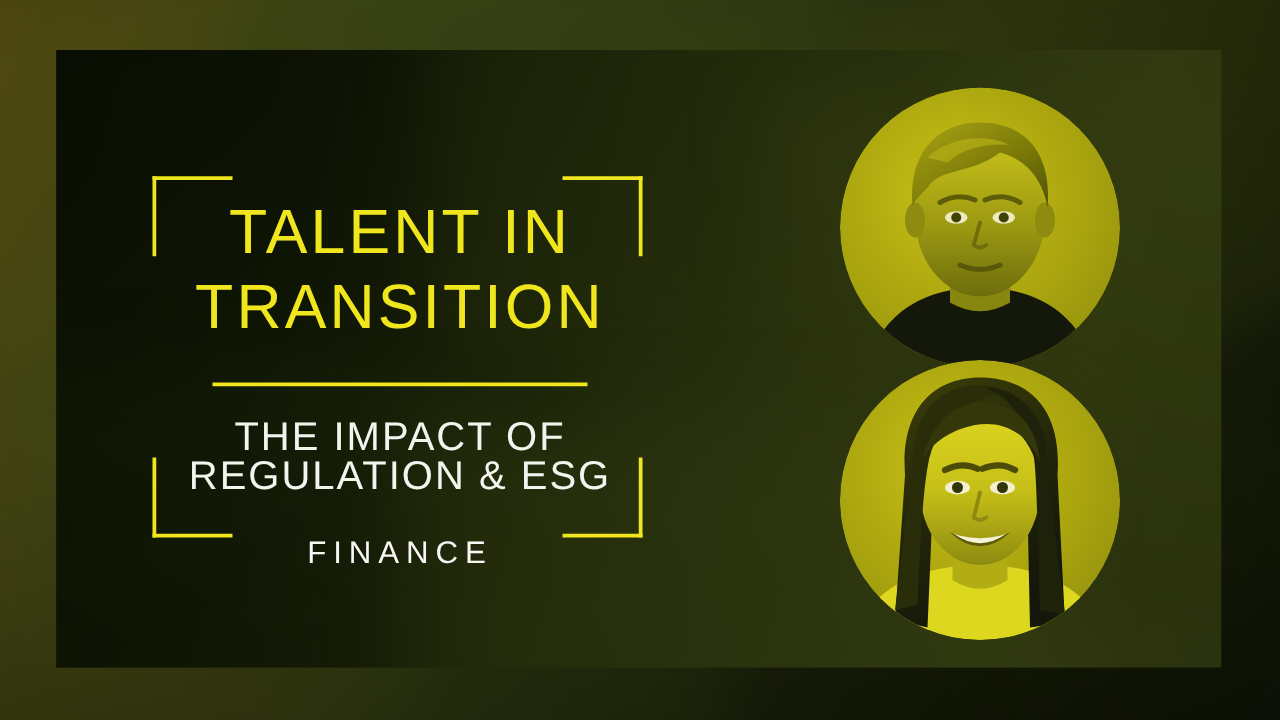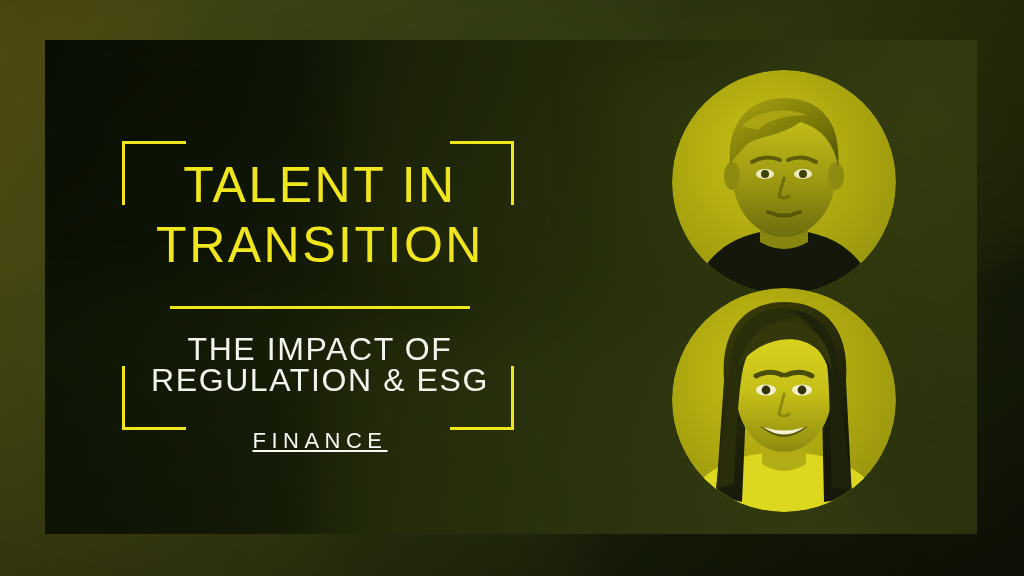--- a/index.html
+++ b/index.html
@@ -107,25 +107,24 @@
     color:#f2f4ee;
     font-size:32px;
     line-height:31px;
     letter-spacing:1.6px;
     font-weight:400;
     white-space:pre-line;
     margin:25px 0 0 0;
   }
   .tag{
     color:#f7f8f3;
-    font-size:22px;
+    font-size:25px;
     letter-spacing:5.5px;
     font-weight:400;
     margin:32px 0 0 0;
-    text-decoration:underline;
   }
 
   
   .speakers{position:absolute;left:627px;top:30px;width:280px;height:464px;}
   .circle{
     position:absolute;width:224px;height:224px;border-radius:50%;
     overflow:hidden;
   }
   .c-top{left:0;top:0;}
   .c-bot{left:0;top:218px;}

